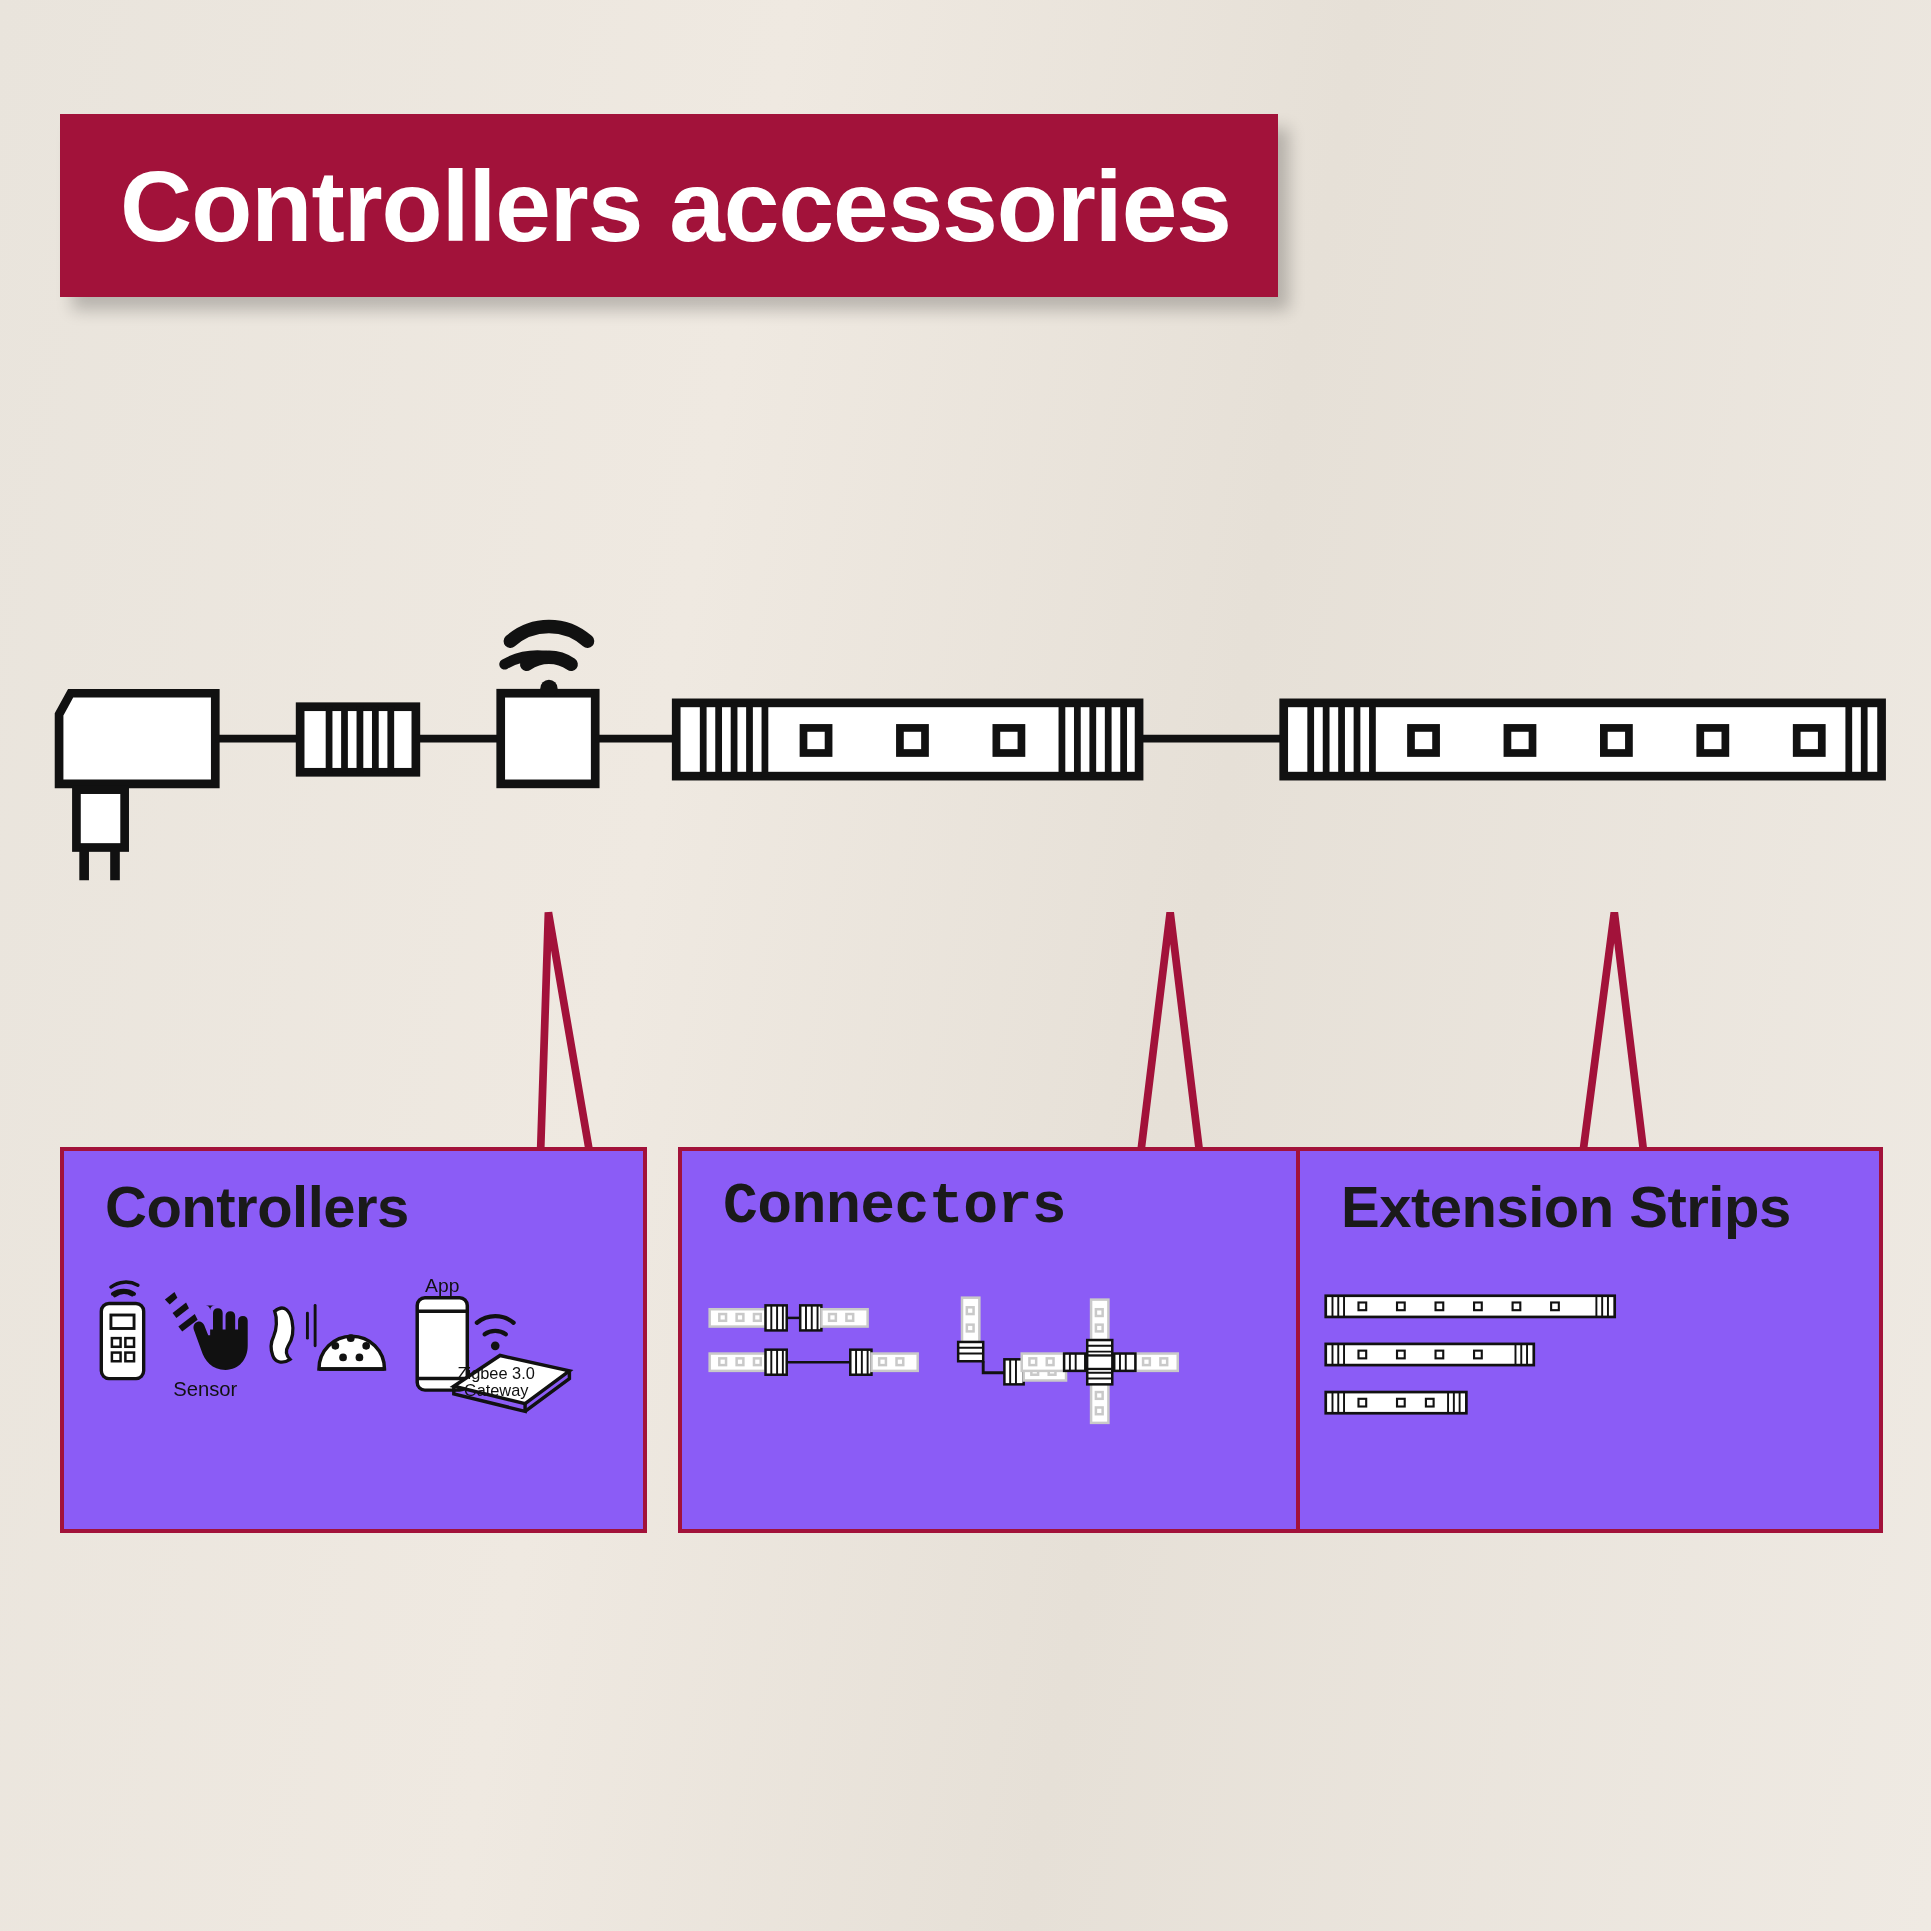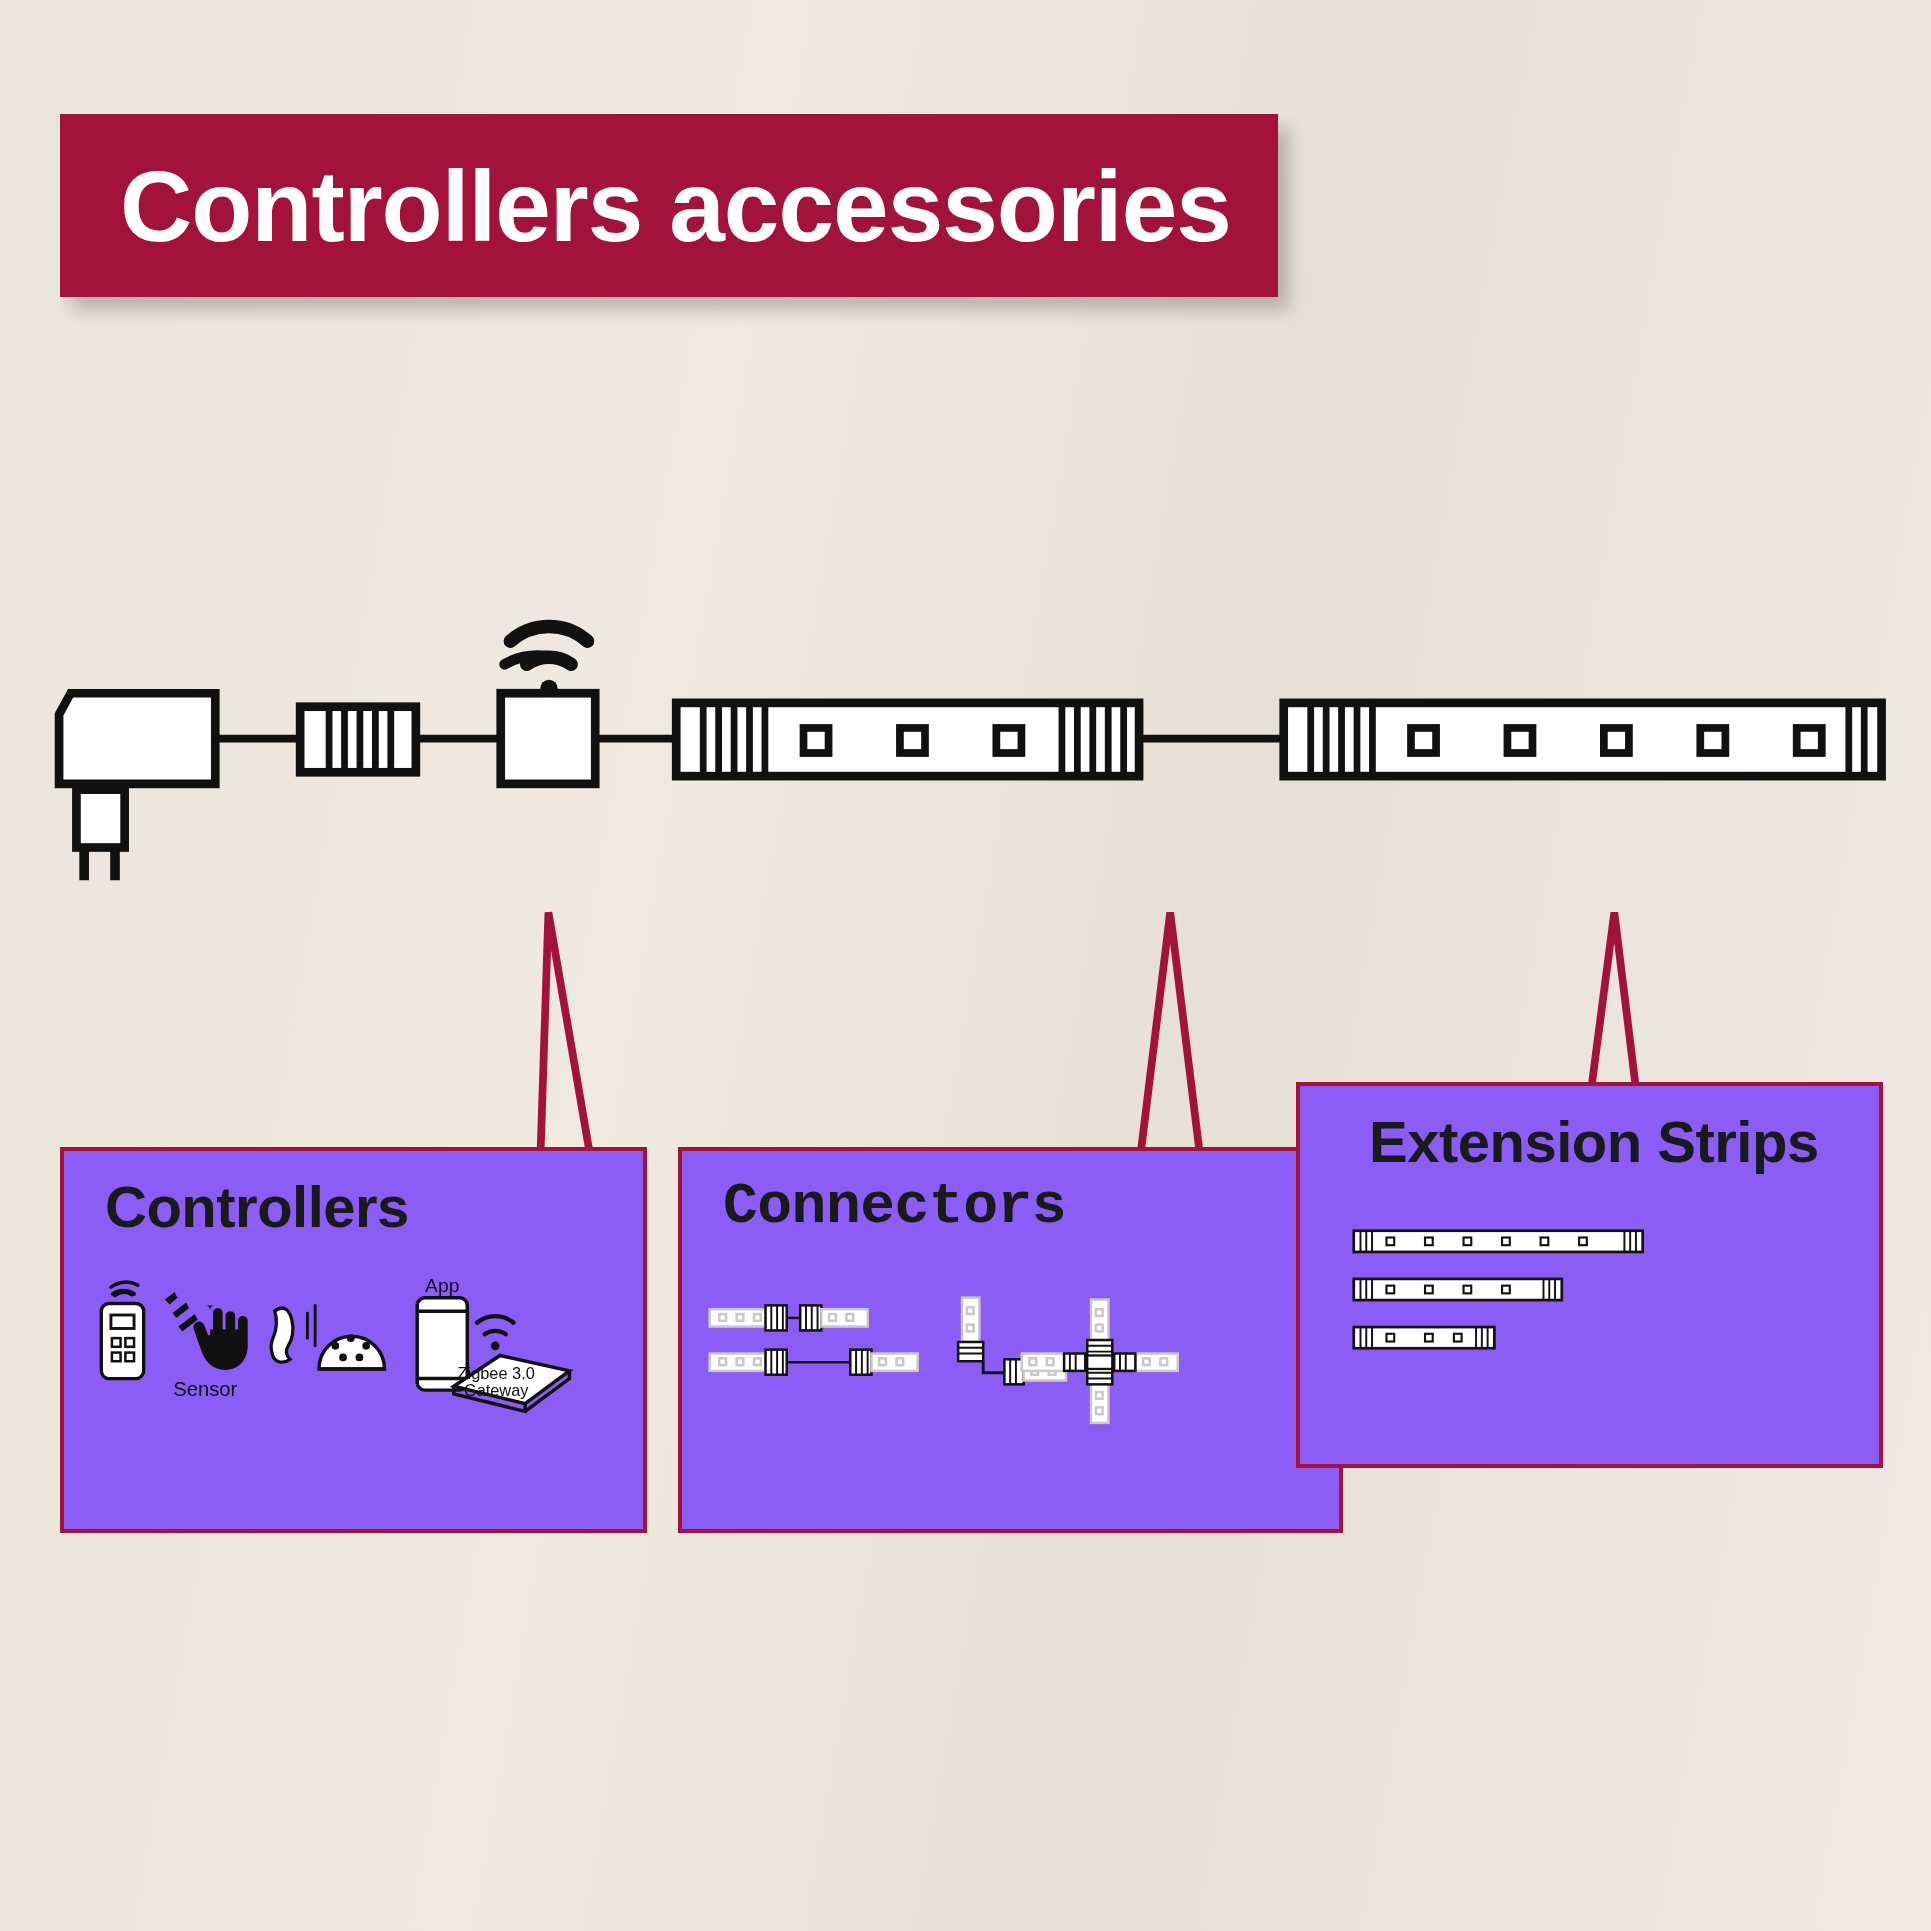--- a/index.html
+++ b/index.html
@@ -35,21 +35,21 @@
     box-sizing:border-box;
   }
   .callout-title{
     font-size:58px;font-weight:bold;color:#1a1a1a;
     margin:27px 0 0 41px;line-height:1;
     letter-spacing:-0.5px;
   }
   .callout-body{position:relative;width:100%;height:174px;margin-top:27px;}
   #callout-controllers{left:60px;top:1147px;width:587px;height:386px;}
   #callout-connectors{left:678px;top:1147px;width:665px;height:386px;font-family:Liberation Mono, monospace;}
-  #callout-strips{left:1296px;top:1082px;width:587px;height:386px;padding-left:28px;}
+  #callout-strips{left:1296px;top:1147px;width:587px;height:386px;}
   .pointer-svg{position:absolute;left:0;top:0;width:1931px;height:1931px;pointer-events:none;}
   .lbl{font-family:"Liberation Sans", sans-serif;}
 </style>
 </head>
 <body>
 
 <div id="title-banner">
   <div id="title-text">Controllers accessories</div>
 </div>
 

